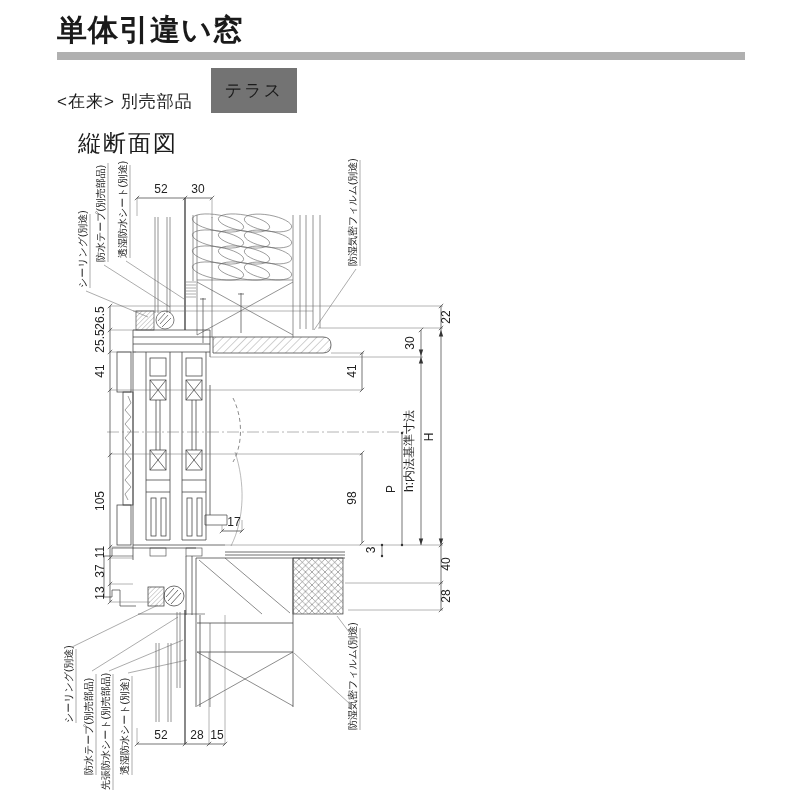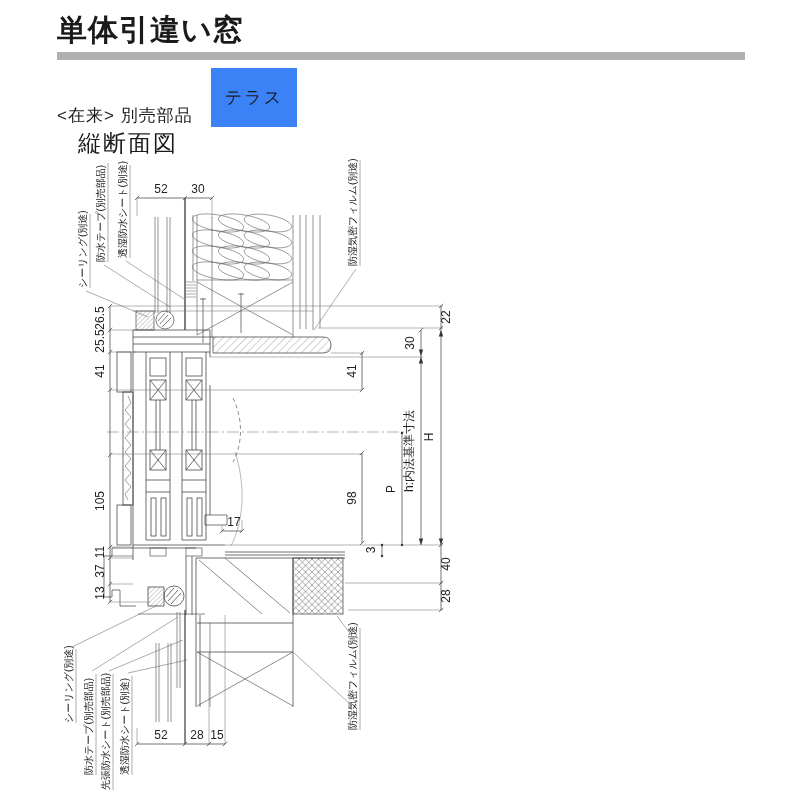--- a/index.html
+++ b/index.html
@@ -3,21 +3,21 @@
 <meta charset="utf-8">
 <style>
   html,body{margin:0;padding:0;width:800px;height:800px;background:#fff;overflow:hidden;}
   body{font-family:"Liberation Sans","DejaVu Sans",sans-serif;color:#1a1a1a;position:relative;}
   .hdr{position:absolute;left:57px;top:10px;display:flex;align-items:flex-start;gap:16px;white-space:nowrap;}
   .hdr .t1{font-size:30px;font-weight:bold;letter-spacing:1px;}
   .hdr .t2{font-size:22px;font-weight:bold;letter-spacing:1px;}
   .graybar{position:absolute;left:57px;top:52px;width:688px;height:8px;background:#b0b0b0;}
   .row2{position:absolute;left:57px;top:68px;display:flex;align-items:flex-end;font-size:17px;}
   .row2 .seg{margin-right:6px;letter-spacing:1px;}
-  .badge{background:#3b82f6;padding:18px 14px;letter-spacing:2px;margin-left:12px;}
+  .badge{background:#737373;padding:11px 14px;letter-spacing:2px;margin-left:12px;}
   .viewlabel{position:absolute;left:78px;top:128px;font-size:23px;letter-spacing:2px;}
   svg{position:absolute;left:0;top:0;}
   svg text{font-family:"Liberation Sans","DejaVu Sans",sans-serif;fill:#222;}
   .dim{font-size:12px;}
   .lbl{font-size:10px;}
 </style>
 </head>
 <body>
 
 <svg width="800" height="800" viewBox="0 0 800 800">

